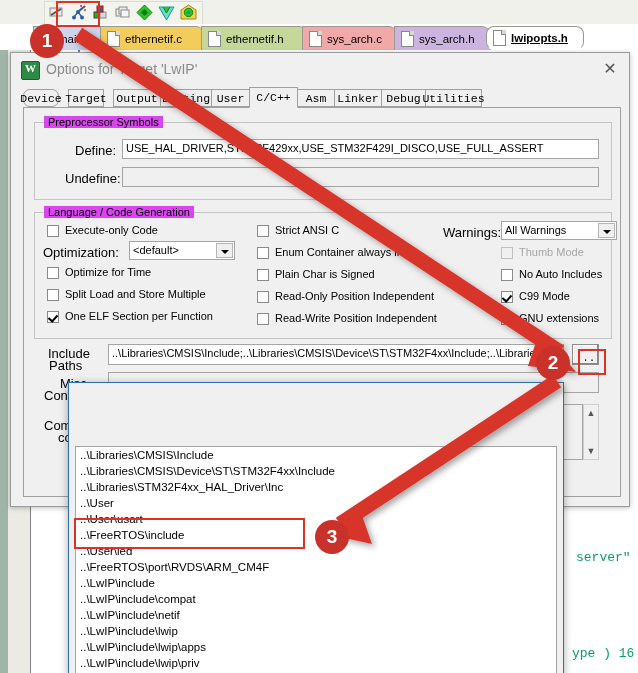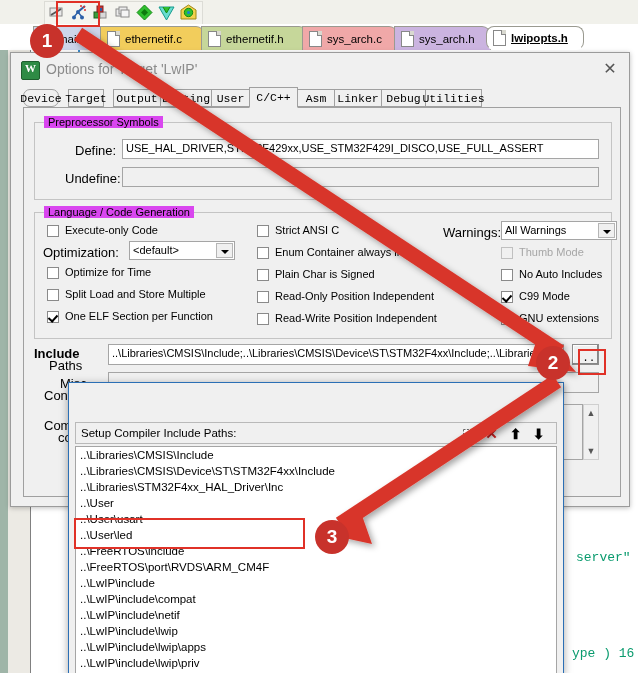--- a/index.html
+++ b/index.html
@@ -289,21 +289,21 @@
             <span class="cbl dis" style="left: 484px; top: 33px;">Thumb Mode</span>
             <div class="cb" style="left: 466px; top: 56px;"></div>
             <span class="cbl" style="left: 484px; top: 55px;">No Auto Includes</span>
             <div class="cb chk" style="left: 466px; top: 78px;"></div>
             <span class="cbl" style="left: 484px; top: 77px;">C99 Mode</span>
             <div class="cb" style="left: 466px; top: 100px;"></div>
             <span class="cbl" style="left: 484px; top: 99px;">GNU extensions</span>
           </div>
       </div>
 
-      <span class="lbl" style="left:10px;top:238px;font-weight:bold;">Include</span>
+      <span class="lbl" style="left:24px;top:238px;">Include</span>
       <span class="lbl" style="left:25px;top:250px;">Paths</span>
       <div class="tf" style="left:84px;top:236px;width:456px;height:21px;">..\Libraries\CMSIS\Include;..\Libraries\CMSIS\Device\ST\STM32F4xx\Include;..\Libraries\STM32F4xx_HAL_Driver\Inc</div>
       <div class="btn" style="left:548px;top:236px;width:27px;height:21px;align-items:flex-end;">...</div>
 
       <span class="lbl" style="left:36px;top:268px;">Misc</span>
       <span class="lbl" style="left:20px;top:280px;">Controls</span>
       <span class="lbl" style="left:20px;top:310px;">Compiler</span>
       <span class="lbl" style="left:34px;top:322px;">control</span>
       <span class="lbl" style="left:46px;top:334px;">string</span>
 
@@ -314,40 +314,28 @@
         <div class="ar" style="bottom:0;">▼</div>
       </div>
     </div>
 
     <div class="btn" style="left:470px;top:398px;width:74px;height:20px;"></div>
     <div class="btn" style="left:470px;top:424px;width:74px;height:20px;">Help</div>
   </div>
 
   <div class="folderdlg">
     <div class="fd-body">
-      <div class="fd-bar">
-        <span class="cap">Setup Compiler Include Paths:</span>
-        <div class="fd-tool" style="left:383px;">
-          <svg width="13" height="13" viewBox="0 0 13 13">
-            <rect x="1.5" y="2.5" width="9" height="9" fill="#fff" stroke="#666" stroke-dasharray="2 1.4"></rect>
-            <path d="M9 1 L10 3 L12 3.6 L10 4.4 L9.2 6.4 L8.4 4.4 L6.6 3.6 L8.4 3z" fill="#e8c33a"></path>
-          </svg>
-        </div>
-        <div class="fd-tool" style="left:406px;color:#cc2222;font-weight:bold;font-size:15px;">✕</div>
-        <div class="fd-tool" style="left:430px;font-size:14px;font-weight:bold;">⬆</div>
-        <div class="fd-tool" style="left:453px;font-size:14px;font-weight:bold;">⬇</div>
-      </div>
       <div class="fd-list" id="fdlist">
           <div class="fd-item">..\Libraries\CMSIS\Include</div>
           <div class="fd-item">..\Libraries\CMSIS\Device\ST\STM32F4xx\Include</div>
           <div class="fd-item">..\Libraries\STM32F4xx_HAL_Driver\Inc</div>
           <div class="fd-item">..\User</div>
           <div class="fd-item">..\User\usart</div>
+          <div class="fd-item">..\FreeRTOS\include</div>
           <div class="fd-item">..\User\led</div>
-          <div class="fd-item">..\FreeRTOS\include</div>
           <div class="fd-item">..\FreeRTOS\port\RVDS\ARM_CM4F</div>
           <div class="fd-item">..\LwIP\include</div>
           <div class="fd-item">..\LwIP\include\compat</div>
           <div class="fd-item">..\LwIP\include\netif</div>
           <div class="fd-item">..\LwIP\include\lwip</div>
           <div class="fd-item">..\LwIP\include\lwip\apps</div>
           <div class="fd-item">..\LwIP\include\lwip\priv</div>
           <div class="fd-item">..\LwIP\include\lwip\prot</div>
         </div>
     </div>

